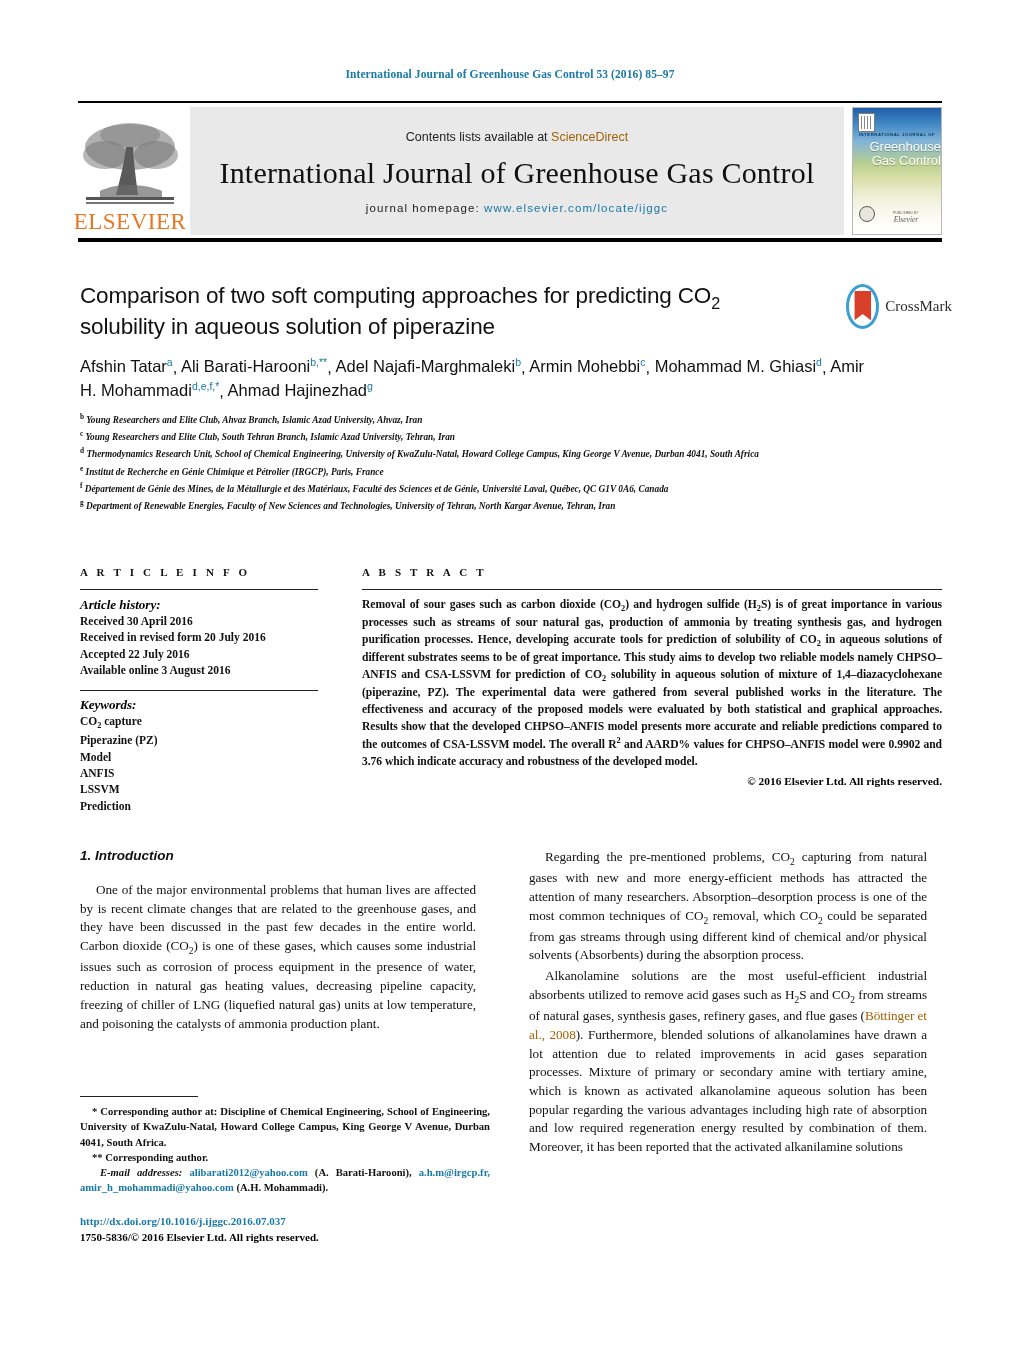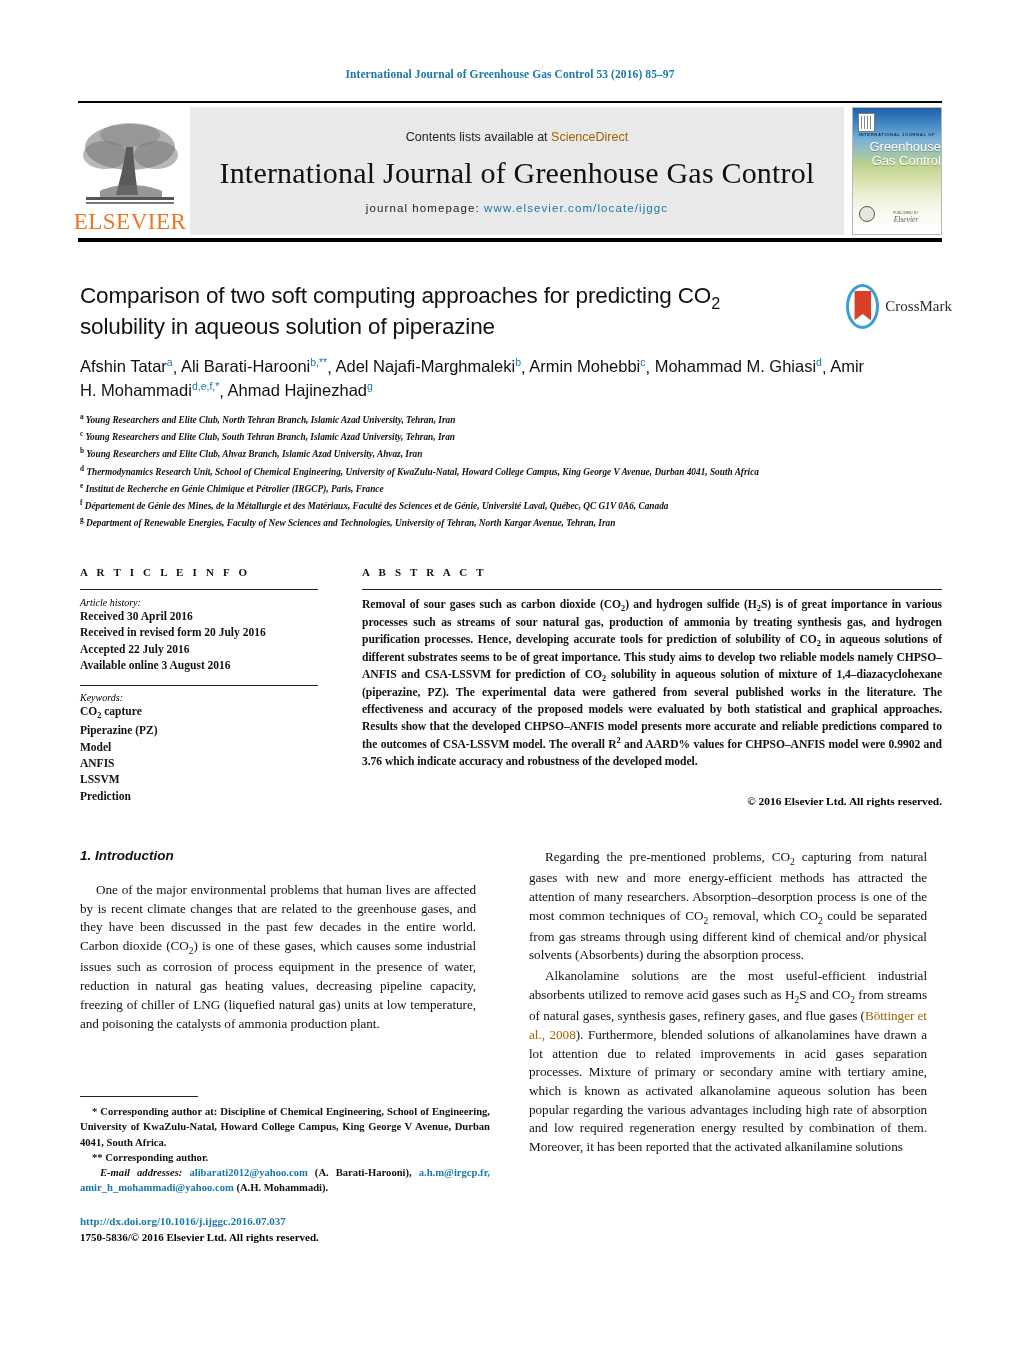--- a/index.html
+++ b/index.html
@@ -313,41 +313,41 @@
     color: #111;
   }
   .hr-thin {
     border: 0;
     border-top: 1px solid #222;
     margin: 11px 0 7px 0;
   }
   .hr-thin.tight { margin: 12px 0 6px 0; }
   .ital-head {
     font-style: italic;
-    font-weight: 400;
-    font-size: 10px;
+    font-weight: 700;
+    font-size: 13px;
   }
   .info-line {
     font-size: 11.5px;
     font-weight: 700;
     line-height: 1.42;
     color: #111;
   }
   .kw-block { margin-top: 2px; }
 
   .abstract-body {
     font-size: 11.6px;
     line-height: 1.44;
     text-align: justify;
     font-weight: 700;
     color: #111;
     letter-spacing: -0.05px;
   }
   .copyright {
-    margin-top: 24px;
+    margin-top: 4px;
     text-align: right;
     font-size: 11.4px;
     font-weight: 700;
   }
 
   
   .col-left {
     position: absolute;
     top: 848px;
     left: 80px;
@@ -489,23 +489,22 @@
   </div>
 
   <div class="crossmark">
     <div class="crossmark-badge">
       <div class="book"></div>
     </div>
     <div class="crossmark-text">CrossMark</div>
   </div>
 
   <div class="affiliations">
-    <div><span class="sup">a</span> <span>Young Researchers and Elite Club, North Tehran Branch, Islamic Azad University, Tehran, Iran</span></div>
+    <div><span class="sup">b</span> <span>Young Researchers and Elite Club, Ahvaz Branch, Islamic Azad University, Ahvaz, Iran</span></div>
     <div><span class="sup">c</span> <span>Young Researchers and Elite Club, South Tehran Branch, Islamic Azad University, Tehran, Iran</span></div>
-    <div><span class="sup">b</span> <span>Young Researchers and Elite Club, Ahvaz Branch, Islamic Azad University, Ahvaz, Iran</span></div>
     <div><span class="sup">d</span> <span>Thermodynamics Research Unit, School of Chemical Engineering, University of KwaZulu-Natal, Howard College Campus, King George V Avenue, Durban 4041, South Africa</span></div>
     <div><span class="sup">e</span> <span>Institut de Recherche en Génie Chimique et Pétrolier (IRGCP), Paris, France</span></div>
     <div><span class="sup">f</span> <span>Département de Génie des Mines, de la Métallurgie et des Matériaux, Faculté des Sciences et de Génie, Université Laval, Québec, QC G1V 0A6, Canada</span></div>
     <div><span class="sup">g</span> <span>Department of Renewable Energies, Faculty of New Sciences and Technologies, University of Tehran, North Kargar Avenue, Tehran, Iran</span></div>
   </div>
 
   <div class="info-col">
     <div class="sec-label">A R T I C L E    I N F O</div>
     <hr class="hr-thin">
     <div class="ital-head">Article history:</div>

